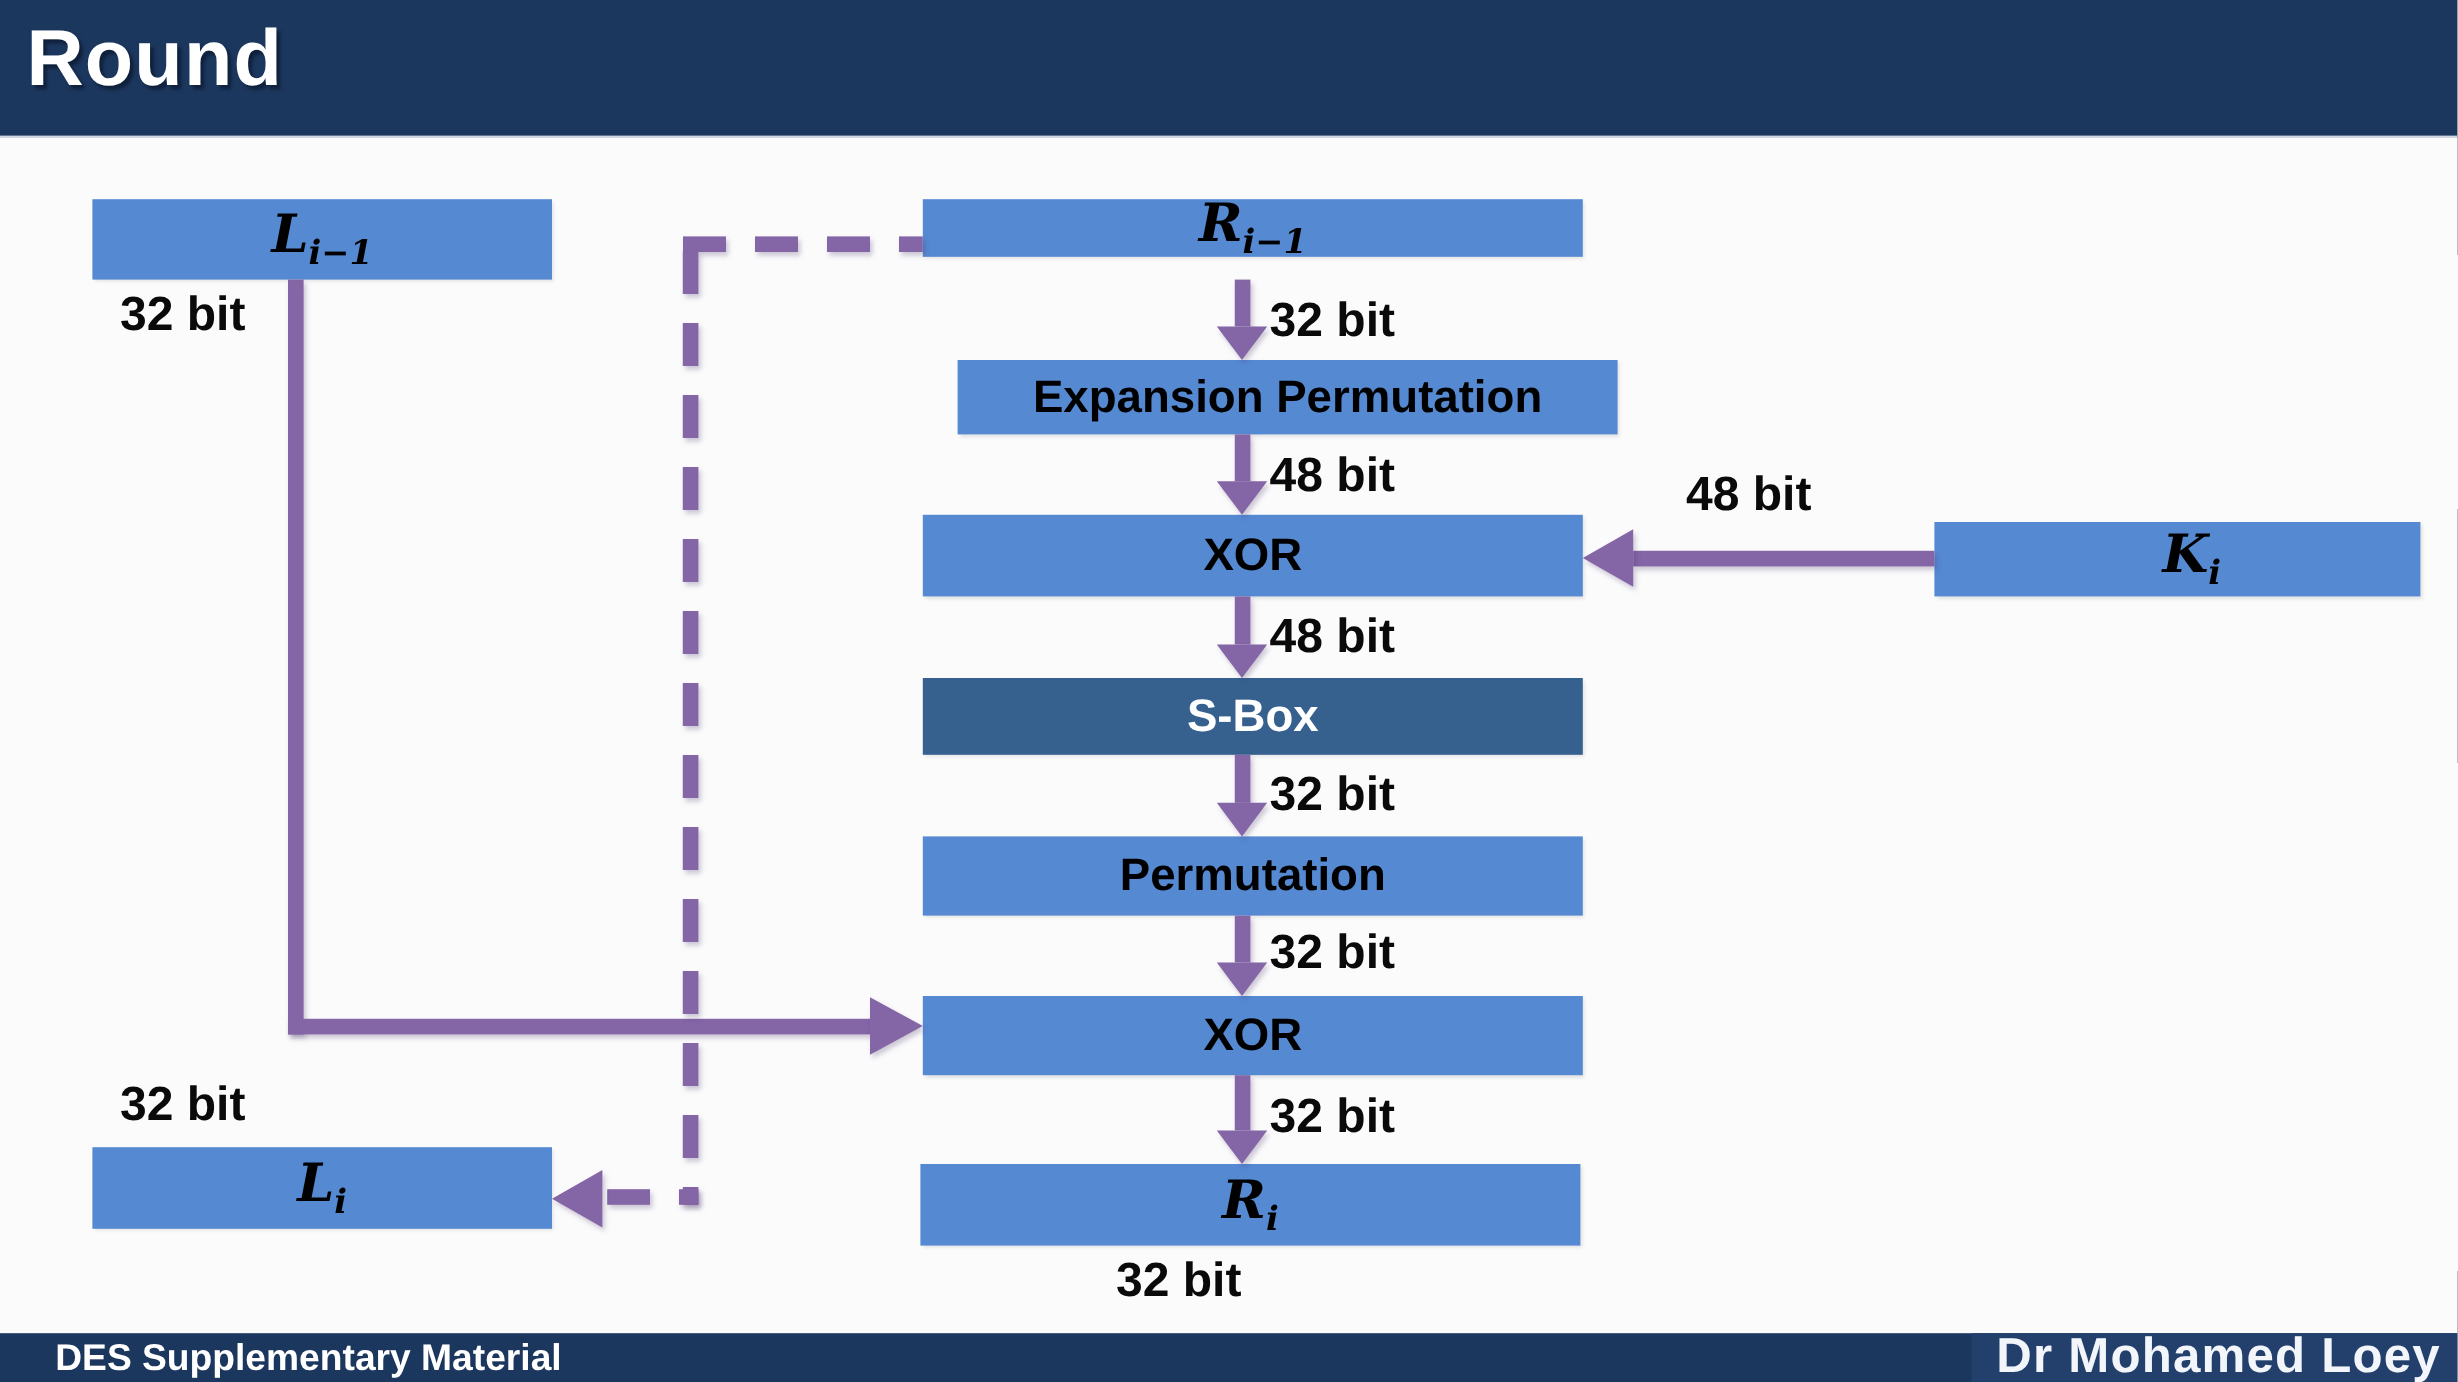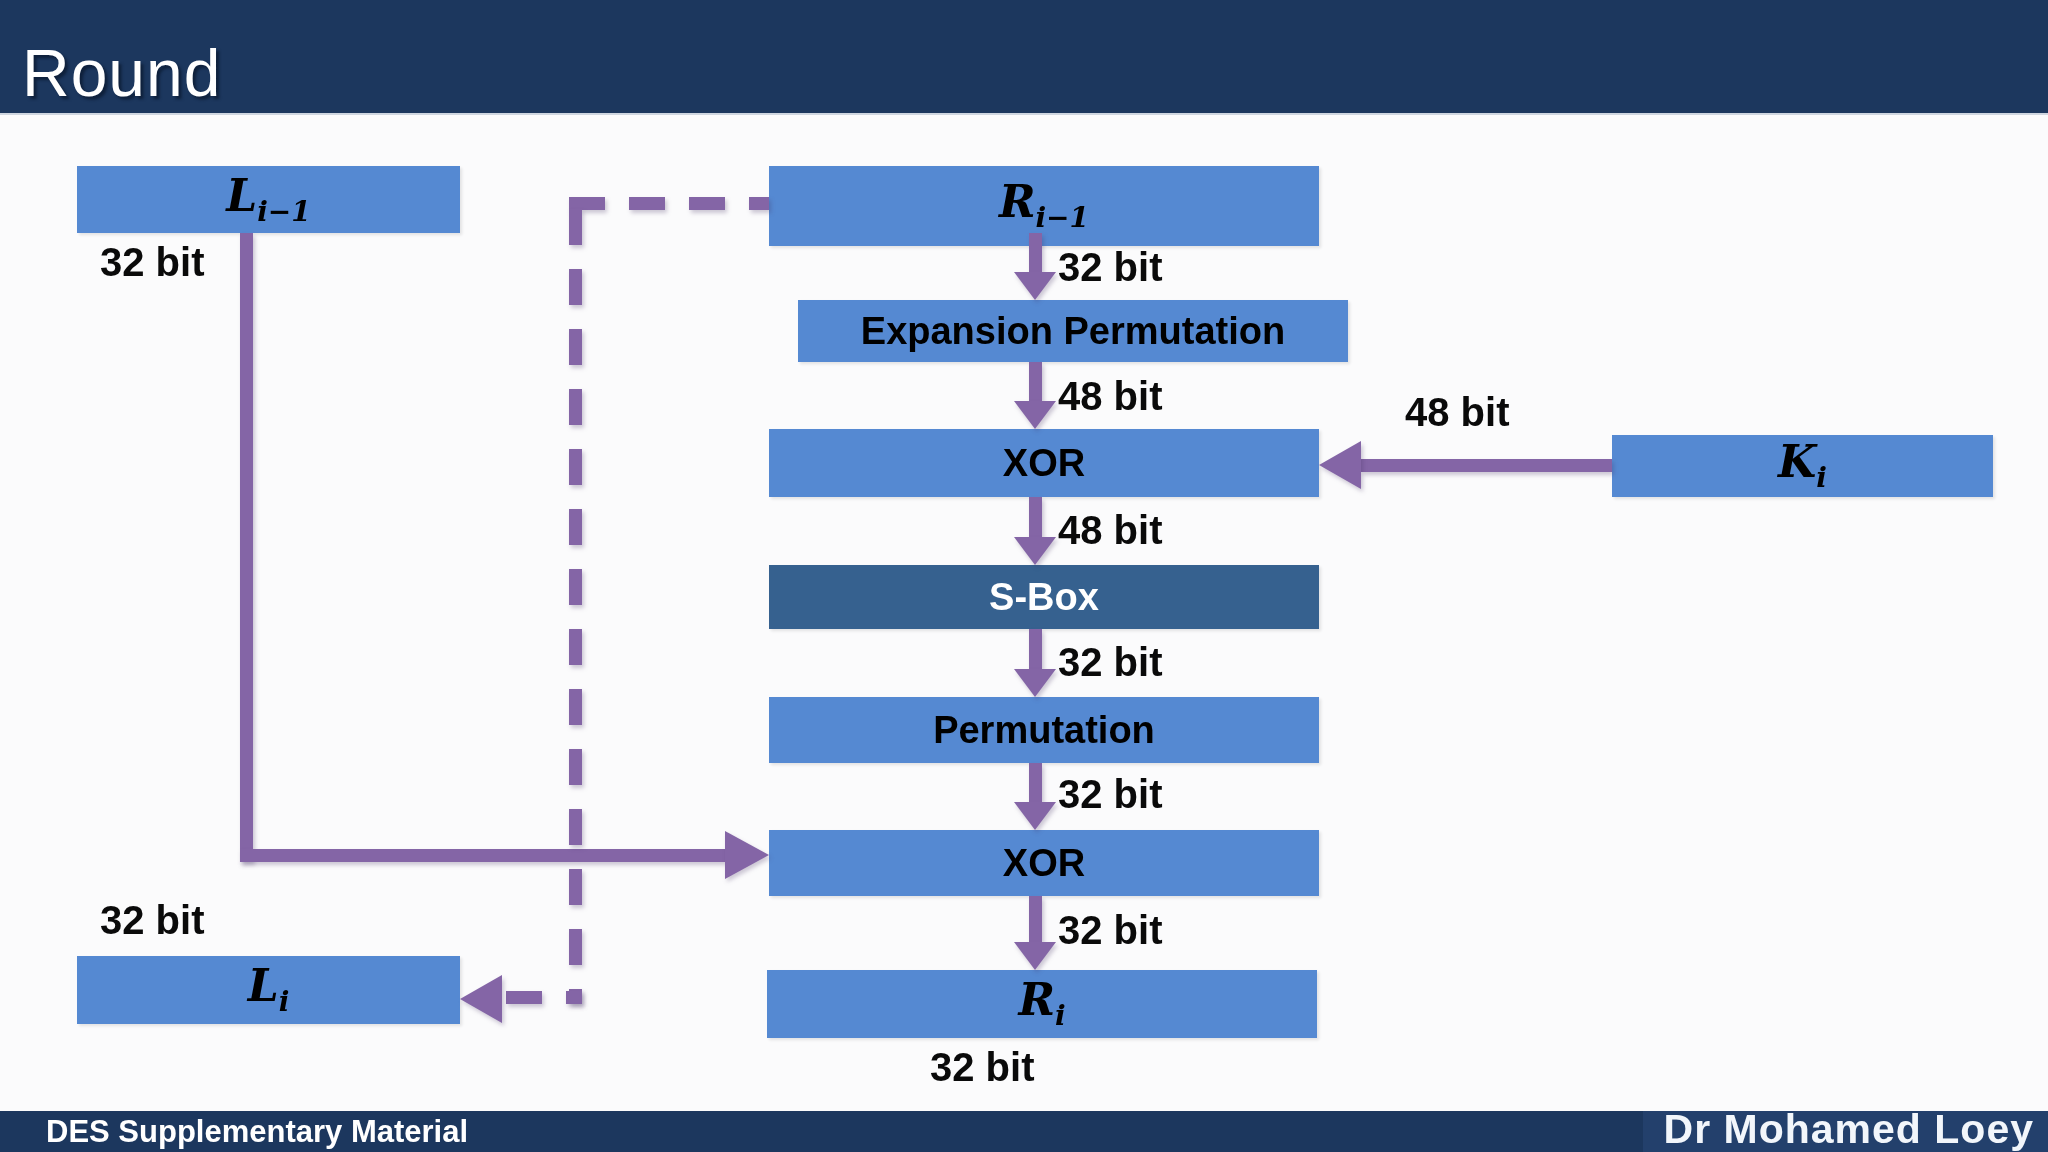--- a/index.html
+++ b/index.html
@@ -5,21 +5,21 @@
   html,body{margin:0;padding:0;background:#888;}
   #page{
     position:relative;width:2048px;height:1152px;overflow:hidden;
     background:#fbfbfc;font-family:"Liberation Sans",sans-serif;
   }
   
   .bar{position:absolute;left:0;width:2048px;background:#1c375e;}
   #header{top:0;height:113px;border-bottom:2px solid #cfd6e0;}
   #slide-title{
     position:absolute;left:22px;top:10px;color:#ffffff;font-size:66px;
-    font-weight:400;letter-spacing:1px;text-shadow:3px 3px 3px rgba(8,20,40,0.65);margin-top:25px;
+    font-weight:700;letter-spacing:1px;text-shadow:3px 3px 3px rgba(8,20,40,0.65);
   }
   #footer{top:1111px;height:41px;}
   #footer-right-panel{position:absolute;left:1643px;top:0;width:405px;height:41px;background:#23406c;}
   #footer-left{
     position:absolute;left:14px;top:1111px;height:41px;line-height:42px;
     color:#fff;font-weight:bold;font-size:31px;letter-spacing:0px;margin-left:32px;
   }
   #footer-right{
     position:absolute;right:14px;top:1103px;height:49px;line-height:52px;
     color:#f2f6fb;font-weight:700;font-size:41px;letter-spacing:1px;
@@ -56,21 +56,21 @@
   <div class="box" style="left:77px;top:166px;width:383px;height:67px;">
     <span class="math"><span>L</span><sub>i−1</sub></span>
   </div>
   <div class="bit" style="left:100px;top:240px;">32 bit</div>
 
   <div class="box" style="left:77px;top:956px;width:383px;height:68px;">
     <span class="math"><span>L</span><sub>i</sub></span>
   </div>
   <div class="bit" style="left:100px;top:898px;">32 bit</div>
 
-  <div class="box" style="left:769px;top:166px;width:550px;height:80px;">
+  <div class="box" style="left:769px;top:166px;width:550px;height:48px;">
     <span class="math"><span>R</span><sub>i−1</sub></span>
   </div>
 
   <div class="box" style="left:769px;top:300px;width:550px;height:62px;margin-left:29px;">
     <span class="op">Expansion Permutation</span>
   </div>
 
   <div class="box" style="left:769px;top:429px;width:550px;height:68px;">
     <span class="op">XOR</span>
   </div>
@@ -85,21 +85,21 @@
 
   <div class="box" style="left:769px;top:830px;width:550px;height:66px;">
     <span class="op">XOR</span>
   </div>
 
   <div class="box" style="left:735px;top:970px;width:550px;height:68px;margin-left:32px;">
     <span class="math"><span>R</span><sub>i</sub></span>
   </div>
   <div class="bit" style="left:930px;top:1045px;">32 bit</div>
 
-  <div class="box" style="left:1612px;top:435px;width:381px;height:62px;">
+  <div class="box" style="left:1612px;top:435px;width:381px;height:62px;padding-left:24px;">
     <span class="math"><span>K</span><sub>i</sub></span>
   </div>
 
   <div>
     <div class="shaft-v" style="left:1029px;top:233px;height:39px;"></div>
     <div class="head-down" style="left:1014px;top:272px;"></div>
   </div>
   <div class="bit" style="left:1058px;top:245px;">32 bit</div>
 
   <div>

